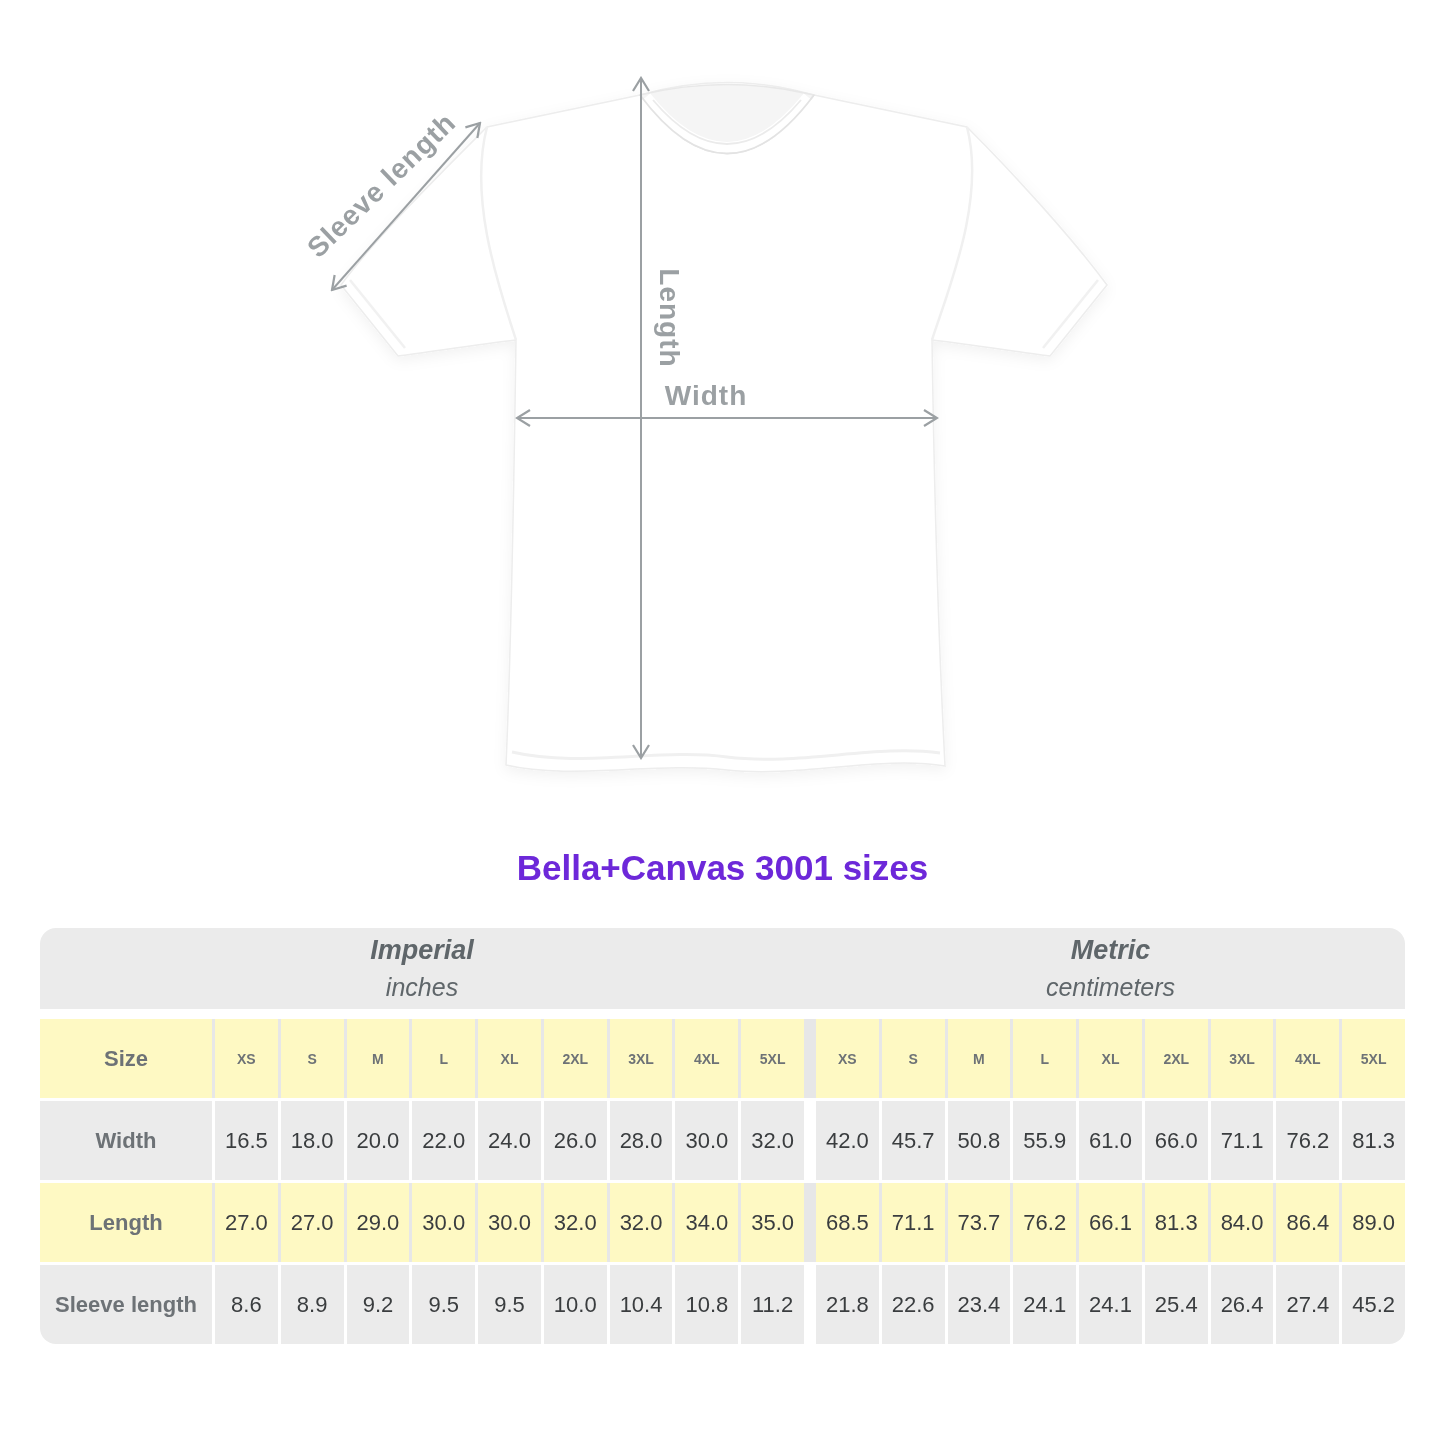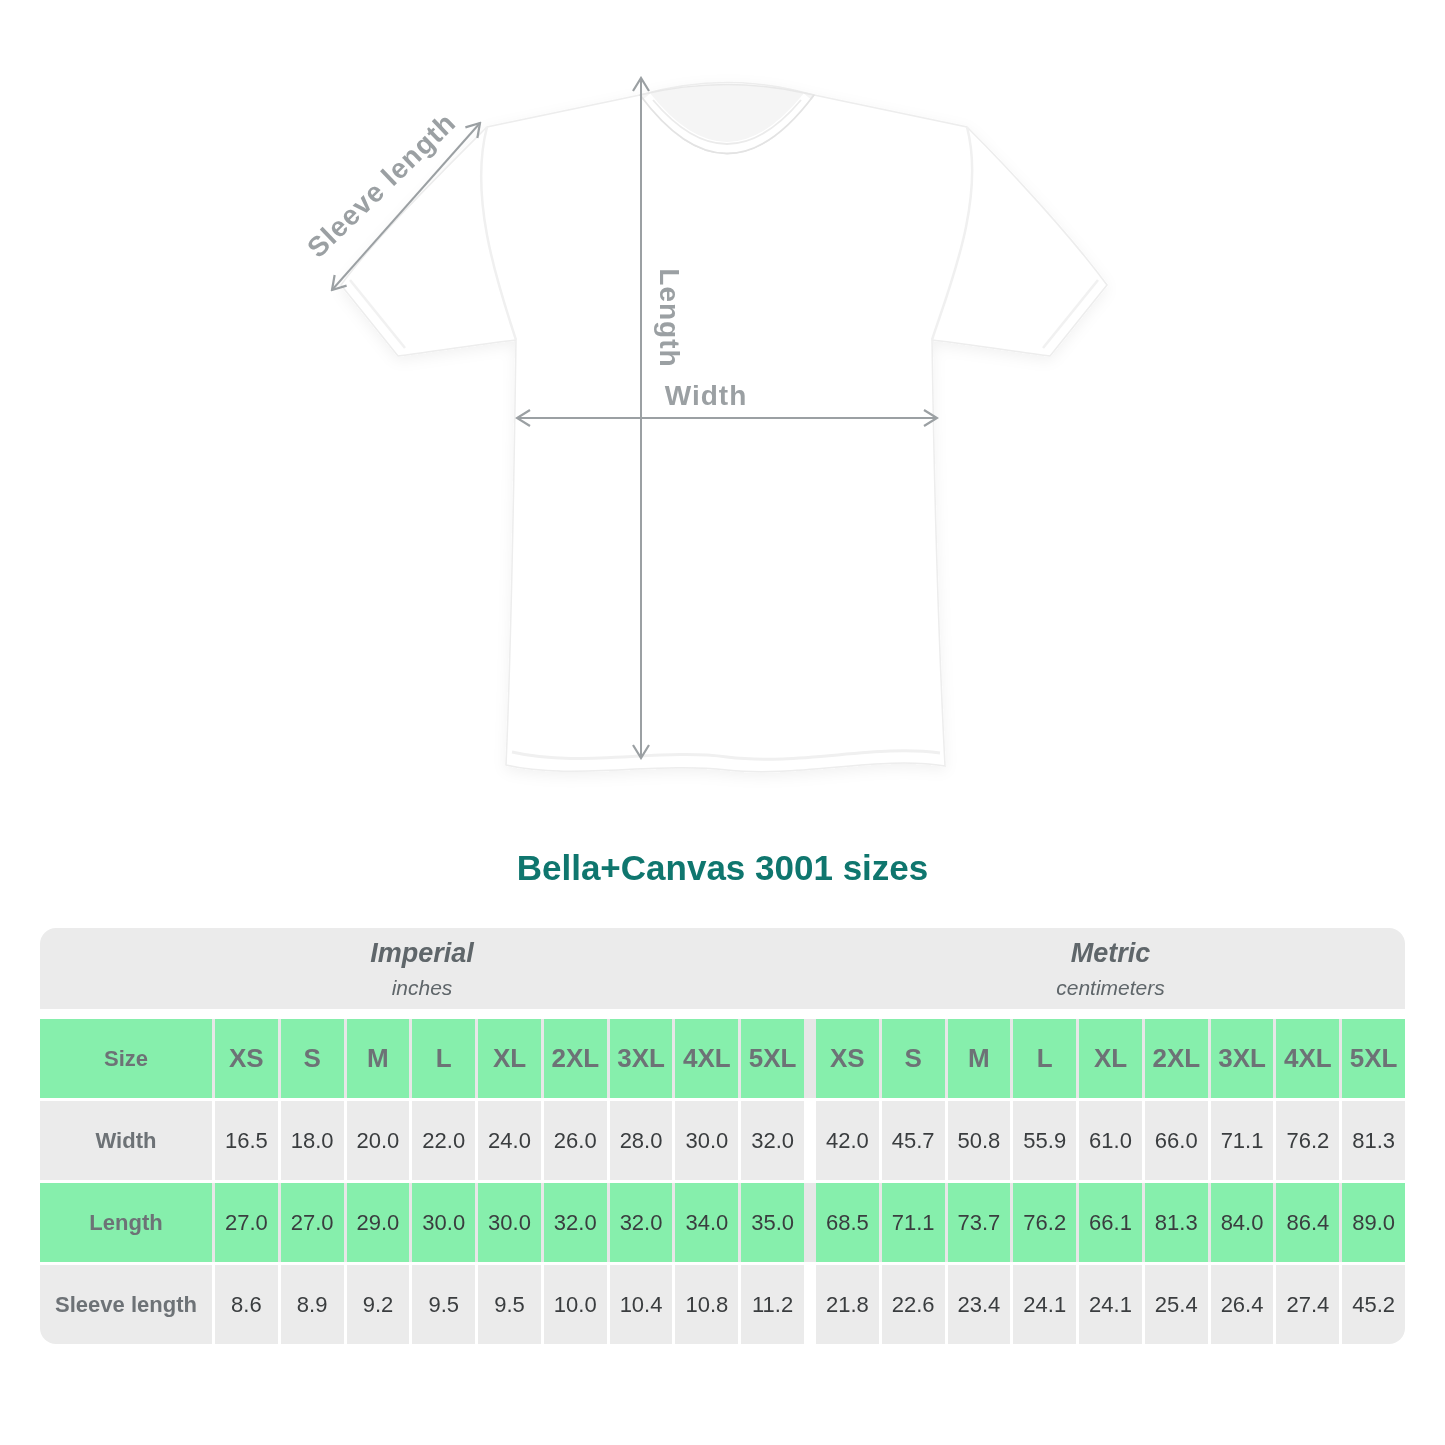--- a/index.html
+++ b/index.html
@@ -5,46 +5,46 @@
   html,body{margin:0;padding:0;background:#fff;}
   body{font-family:"Liberation Sans", sans-serif;}
   .page{position:relative;width:1445px;height:1445px;background:#fff;overflow:hidden;}
 
   
   .figure{position:relative;width:1445px;height:832px;}
   .figure svg{display:block;}
   .dim-label{font-weight:bold;font-size:28px;fill:#9ba0a3;letter-spacing:1px;}
 
   
-  .title{margin:16px 0 0;text-align:center;font-size:35px;font-weight:bold;color:#0f766e;}
+  .title{margin:16px 0 0;text-align:center;font-size:35px;font-weight:bold;color:#6d28d9;}
   .subtitle{margin:14px 0 0;text-align:center;font-style:italic;font-size:21px;color:#4b5053;}
 
   
   .table-wrap{margin:40px 40px 0;border-radius:16px;overflow:hidden;background:#fff;
               display:flex;flex-direction:column;row-gap:10px;}
   .tgrid{display:grid;grid-template-columns:172px repeat(9,1fr) 6px repeat(9,1fr);column-gap:3px;}
 
   .thead{background:#ebebeb;height:81px;align-items:center;}
   .thead .sec{display:flex;flex-direction:column;align-items:center;justify-content:center;}
   .thead .sec-imperial{grid-column:1 / span 10;}
   .thead .sec-metric{grid-column:12 / span 9;}
   .sec-name{font-size:27px;font-weight:bold;font-style:italic;color:#5f666a;}
-  .sec-unit{margin-top:7px;font-size:21px;font-style:italic;color:#5f666a;}
+  .sec-unit{margin-top:7px;font-size:25px;font-style:italic;color:#5f666a;}
 
   .rows{display:flex;flex-direction:column;row-gap:3px;}
   .trow{height:79px;}
   .trow > div{display:flex;align-items:center;justify-content:center;}
   .trow.white{background:#e7e7e7;}
-  .trow.white > div{background:#86efac;}
+  .trow.white > div{background:#fef9c3;}
   .trow.gray{background:#fff;}
   .trow.gray > div{background:#ebebeb;}
   .trow .spacer{background:transparent !important;}
   .trow.white .spacer{background:#e7e7e7 !important;}
   .tlabel{font-size:22px;font-weight:bold;color:#6d7276;}
-  .tsize{font-size:26px;font-weight:bold;color:#6d7276;}
+  .tsize{font-size:14px;font-weight:bold;color:#6d7276;}
   .tval{font-size:22px;color:#3a3d3f;}
 </style>
 </head>
 <body>
 
 <div class="page">
 
   <div class="figure">
     <svg width="1445" height="832" viewBox="0 0 1445 832">
       <defs>

